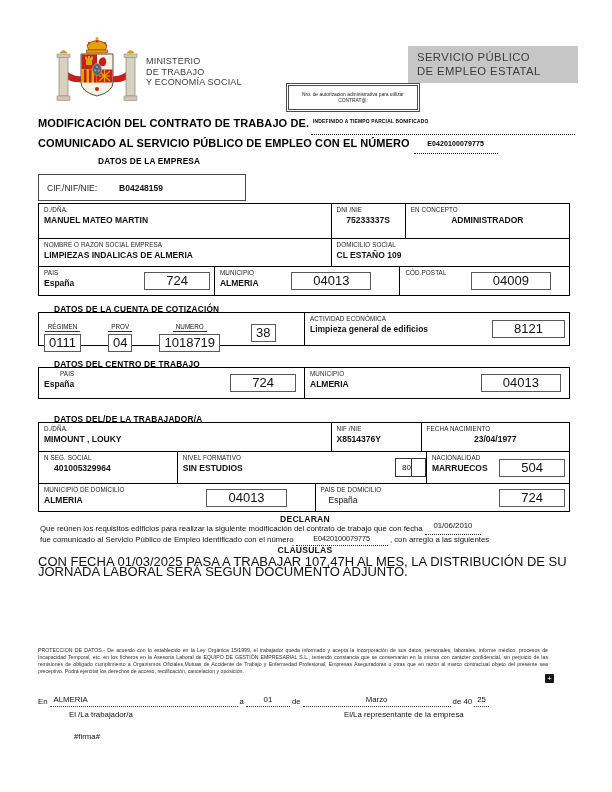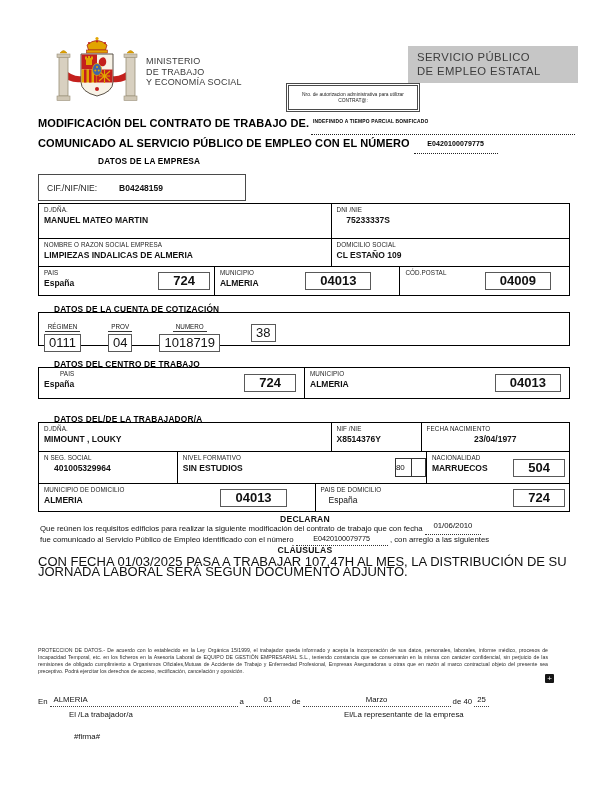--- a/index.html
+++ b/index.html
@@ -35,41 +35,41 @@
   .ftable { position:absolute; left:38px; width:532px; border:1.2px solid #000; background:#fff; }
   .frow { display:flex; border-top:1px solid #000; }
   .frow:first-child { border-top:none; }
   .fcell { position:relative; border-left:1px solid #000; padding:2px 5px; }
   .fcell:first-child { border-left:none; }
   .lbl { font-size:6.3px; color:#1c1c1c; letter-spacing:0.1px; white-space:nowrap; }
   .val { font-size:8.5px; font-weight:bold; margin-top:2px; white-space:nowrap; }
   .val.normal { font-weight:normal; }
   .val.center { text-align:center; }
   .vbox { position:absolute; right:8px; top:50%; transform:translateY(-50%);
-    border:1.5px solid #595959; font-size:13px; line-height:16px; padding:0 14px;
-    font-weight:bold; background:#fff; white-space:nowrap; }
+    border:1.5px solid #595959; font-size:13px; line-height:16px; padding:0 21px;
+    font-weight:normal; background:#fff; white-space:nowrap; }
   .vbox.flush { right:4px; }
   .vbox.inset { right:28px; }
   
   .cifbox { position:absolute; left:38px; top:174px; width:208px; height:27px;
     border:1.8px solid #4a4a4a; display:flex; align-items:center; padding:0 8px; }
   .cif-lbl { font-size:8.5px; color:#222; }
   .cif-val { font-size:8.5px; font-weight:bold; margin-left:22px; }
   
   .cot-left { display:flex; align-items:flex-start; padding-top:2px; }
   .cgroup { text-align:center; margin-right:7px; }
   .cgroup .clbl { display:inline-block; font-size:6.3px; border-bottom:0.8px solid #333;
     padding:0 3px 0.5px 3px; }
   .cgroup .cbox { display:block; border:1.5px solid #595959; font-size:13px; line-height:16px;
     padding:0 4px; margin-top:1px; background:#fff; }
   .cgroup.nolbl { margin-top:7.5px; margin-left:4px; }
   
   .nivel-boxes { position:absolute; right:0px; top:6px; display:flex; }
   .sbox { border:1px solid #333; width:17px; height:19px; font-size:8px; line-height:18px;
-    text-align:left; background:#fff; }
+    text-align:right; background:#fff; }
   .sbox.empty { width:14px; border-left:none; }
   
   .center-h { position:absolute; left:38px; width:534px; text-align:center;
     font-size:8.6px; font-weight:bold; letter-spacing:0.2px; }
   .dec-p { position:absolute; left:40px; top:524px; width:532px; font-size:7.8px;
     line-height:10px; color:#111; }
   .dot-seg { display:inline-block; border-bottom:1px dotted #333; text-align:center; position:relative; }
   .d1 { width:56px; }
   .d2 { width:92px; }
   .over-date { font-size:7.8px; position:relative; top:-3px; white-space:nowrap; }
@@ -184,20 +184,24 @@
   <div class="ftable" style="top:203px;">
     <div class="frow" style="height:34px;">
       <div class="fcell" style="width:55%;">
         <div class="lbl">D./DÑA.</div>
         <div class="val">MANUEL MATEO MARTIN</div>
       </div>
       <div class="fcell" style="width:14%;">
         <div class="lbl">DNI /NIE</div>
         <div class="val center">75233337S</div>
       </div>
+      <div class="fcell" style="width:31%;">
+        <div class="lbl">EN CONCEPTO</div>
+        <div class="val center">ADMINISTRADOR</div>
+      </div>
     </div>
     <div class="frow" style="height:28px;">
       <div class="fcell" style="width:55%;">
         <div class="lbl">NOMBRE O RAZON SOCIAL EMPRESA</div>
         <div class="val">LIMPIEZAS INDALICAS DE ALMERIA</div>
       </div>
       <div class="fcell" style="width:45%;">
         <div class="lbl">DOMICILIO SOCIAL</div>
         <div class="val">CL ESTAÑO 109</div>
       </div>
@@ -233,20 +237,25 @@
           <span class="clbl">PROV</span>
           <span class="cbox">04</span>
         </div>
         <div class="cgroup">
           <span class="clbl">NUMERO</span>
           <span class="cbox">1018719</span>
         </div>
         <div class="cgroup nolbl">
           <span class="cbox">38</span>
         </div>
+      </div>
+      <div class="fcell" style="width:50%;">
+        <div class="lbl">ACTIVIDAD ECONÓMICA</div>
+        <div class="val">Limpieza general de edificios</div>
+        <span class="vbox flush">8121</span>
       </div>
     </div>
   </div>
 
   <div class="sec-h" style="left:54px; top:359px;">DATOS DEL CENTRO DE TRABAJO</div>
 
   <div class="ftable" style="top:367px;">
     <div class="frow" style="height:30px;">
       <div class="fcell" style="width:50%;">
         <div class="lbl" style="padding-left:16px;">PAIS</div>

